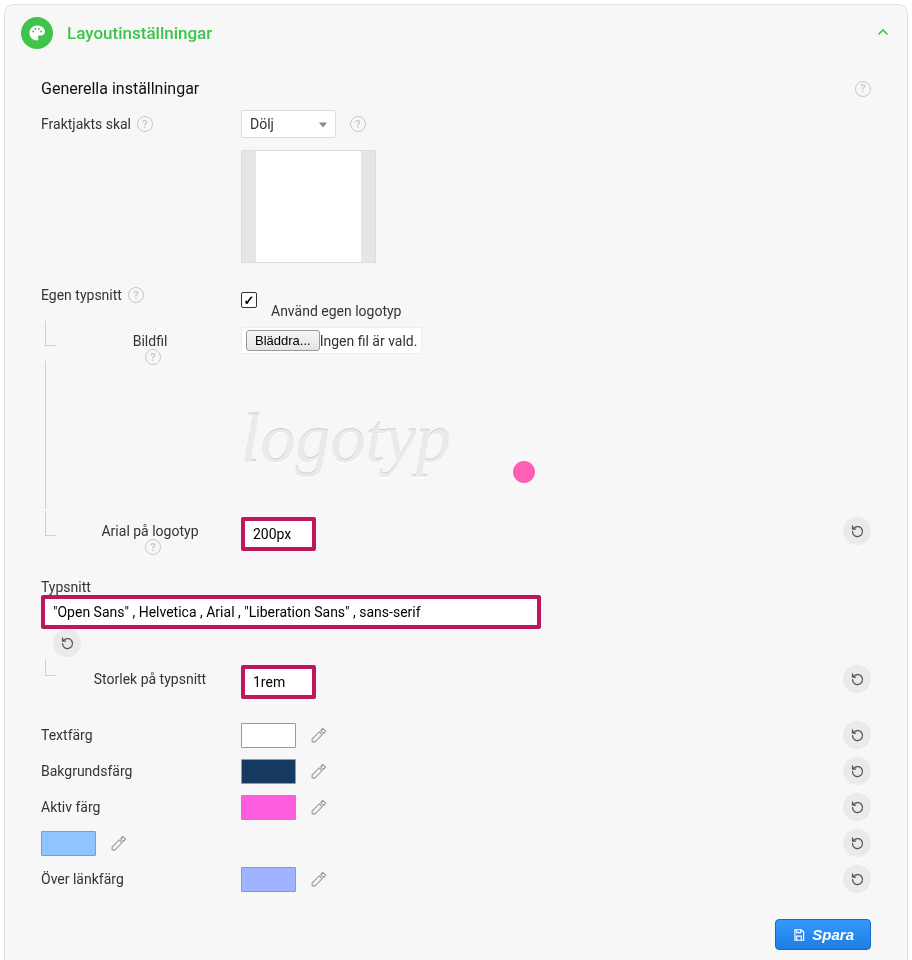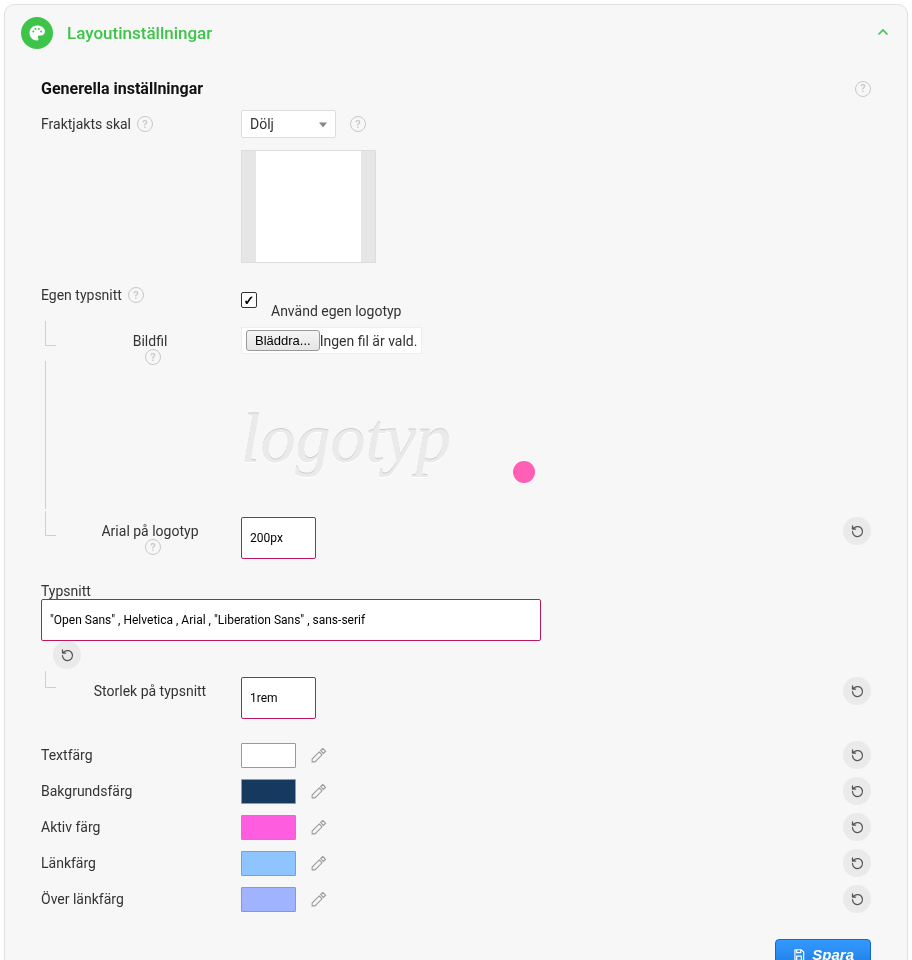--- a/index.html
+++ b/index.html
@@ -39,21 +39,21 @@
     flex: 1;
   }
   .chevron-up { color: #3fc44a; font-size: 18px; }
   .panel-body { padding: 18px 36px 18px 36px; }
   .section-head {
     display: flex;
     align-items: center;
     justify-content: space-between;
     margin-bottom: 12px;
   }
-  .section-title { font-size: 16px; font-weight: 700; color: #111; }
+  .section-title { font-size: 16px; font-weight: 400; color: #111; }
   .help-icon {
     width: 16px; height: 16px; border: 1.5px solid #c9c9c9; border-radius: 50%;
     display: inline-flex; align-items: center; justify-content: center;
     color: #c9c9c9; font-size: 11px; margin-left: 6px; cursor: pointer;
     font-weight: 600;
   }
   .row {
     display: flex;
     align-items: flex-start;
     margin-bottom: 8px;
@@ -135,22 +135,22 @@
     position:absolute;
     left: 0; top: 25px;
   }
   .logo-dot {
     position: absolute;
     right: 6px; bottom: 26px;
     width: 22px; height: 22px; border-radius: 50%;
     background: #ff5fb4;
   }
   input.text-input, .text-input {
-    background:#fff; border:1px solid #be185d; border-radius:2px;
-    padding:13px 8px; font-size:12px; font-family:inherit;
+    background:#fff; border:4px solid #be185d; border-radius:2px;
+    padding:5px 8px; font-size:14px; font-family:inherit;
   }
   .text-input.sm { width: 75px; }
   .text-input.lg { width: 500px; }
   .swatch {
     width: 55px; height: 25px; border: 1px solid #999; border-radius: 1px;
     cursor: pointer;
   }
   .eyedropper, .reset-btn {
     width: 28px; height: 28px; border-radius: 50%;
     display: inline-flex; align-items: center; justify-content: center;
@@ -362,23 +362,20 @@
       <div class="reset-col">
           <span class="reset-btn">
             <svg width="15" height="15" viewBox="0 0 24 24">
               <path d="M4 12a8 8 0 1 0 3-6.2L4 8M4 3v5h5" stroke="#555" stroke-width="2" fill="none" stroke-linecap="round" stroke-linejoin="round"></path>
             </svg>
           </span>
         </div>
     </div>
 
     <div class="row">
-      <div class="label-col">
-          <span>Länkfärg</span>
-        </div>
       <div class="ctl-col">
         <div class="swatch" style="background:#8ec4ff"></div>
         <span class="eyedropper">
             <svg width="17" height="17" viewBox="0 0 24 24">
               <path d="M18 2l4 4-3 3-4-4zM13 7l4 4L7 21H3v-4z" stroke="#999" stroke-width="1.5" fill="none"></path>
             </svg>
           </span>
       </div>
       <div class="reset-col">
           <span class="reset-btn">

